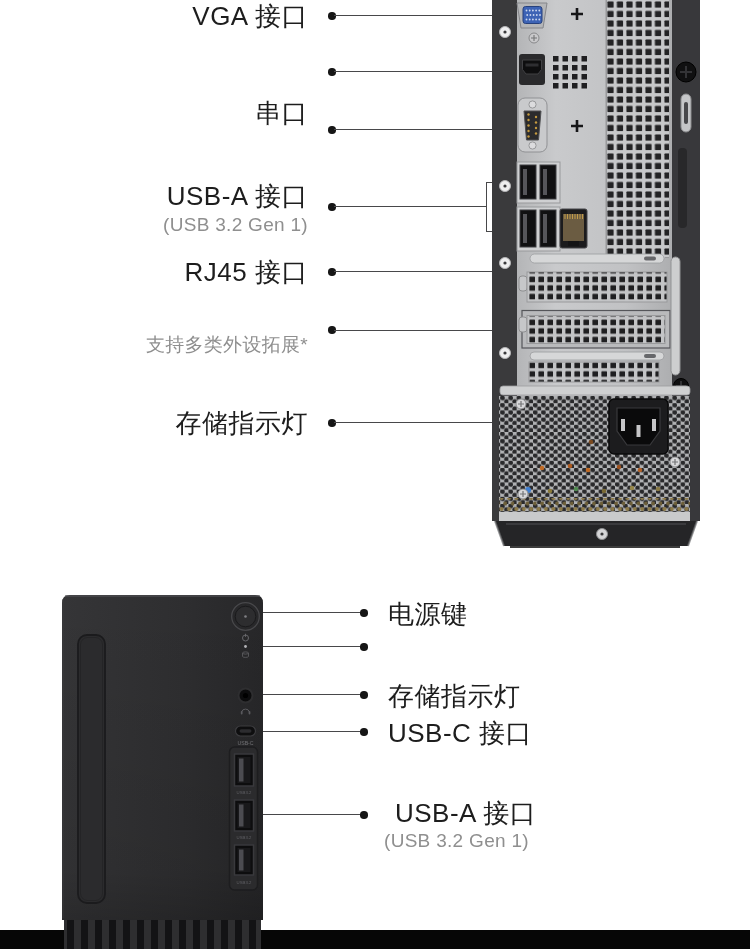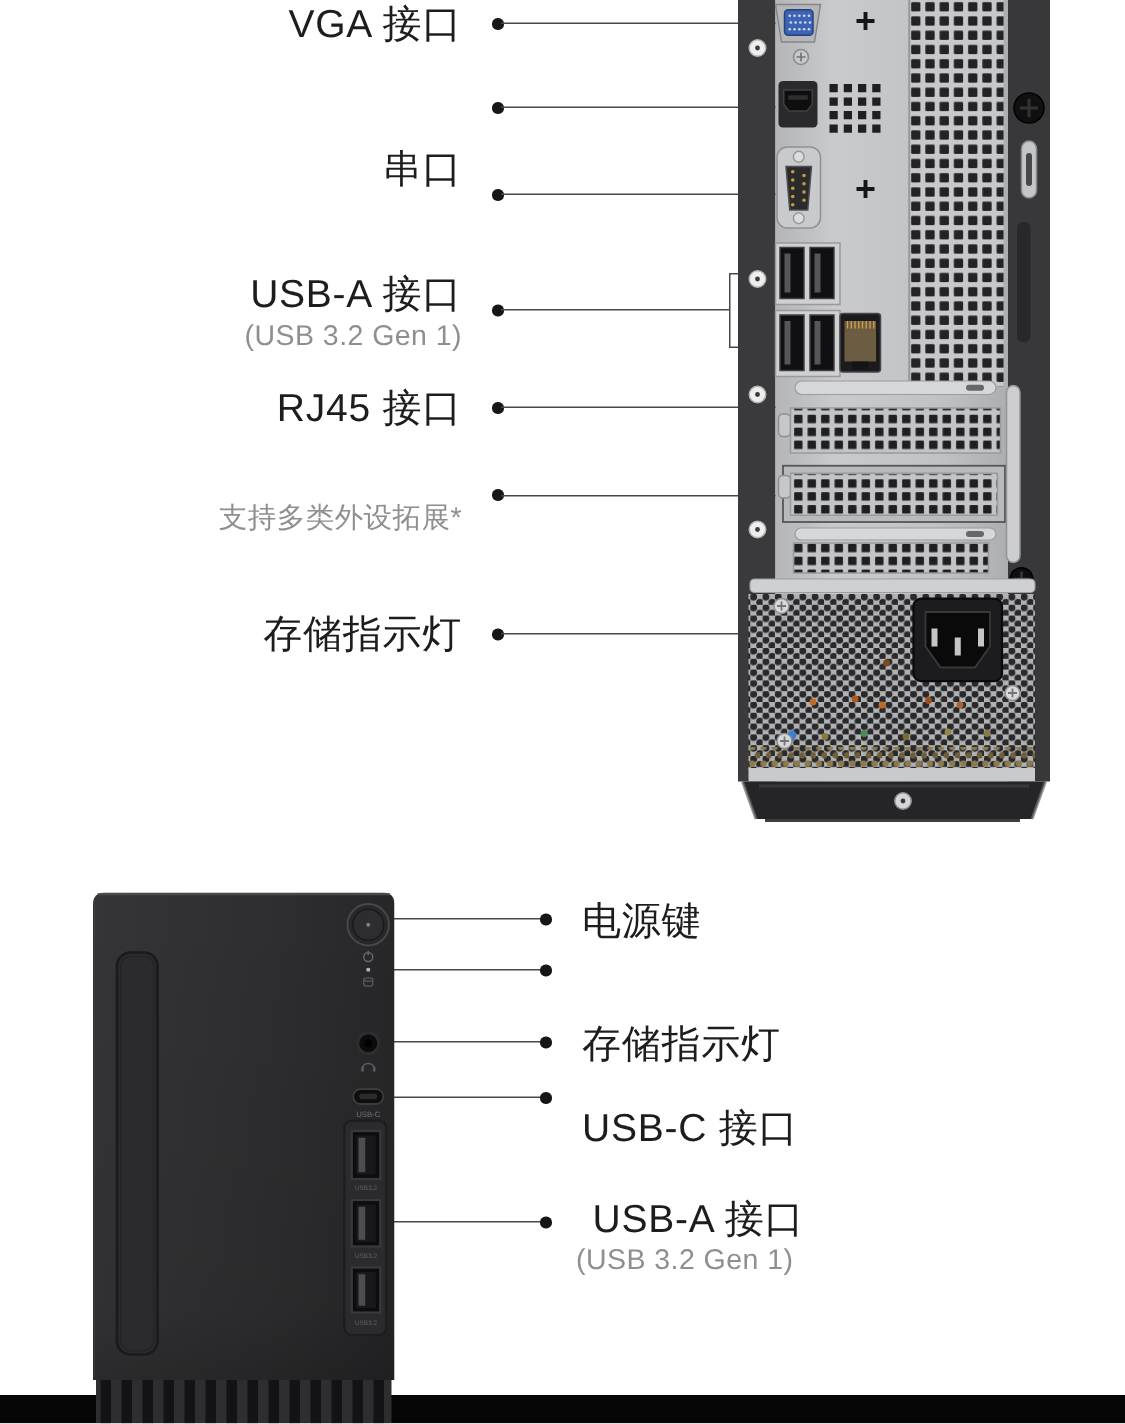--- a/index.html
+++ b/index.html
@@ -364,17 +364,17 @@
   <div class="dot" style="left:360px;top:643px"></div>
   <div class="ln" style="left:254px;top:694px;width:110px"></div>
   <div class="dot" style="left:360px;top:691px"></div>
   <div class="ln" style="left:256px;top:731px;width:108px"></div>
   <div class="dot" style="left:360px;top:728px"></div>
   <div class="ln" style="left:258px;top:814px;width:106px"></div>
   <div class="dot" style="left:360px;top:811px"></div>
 
   <div class="flbl" style="top:614px">电源键</div>
   <div class="flbl" style="top:696px">存储指示灯</div>
-  <div class="flbl" style="top:752px">USB-C 接口</div>
+  <div class="flbl" style="top:733px">USB-C 接口</div>
   <div class="flbl" style="top:813px;left:395px">USB-A 接口</div>
   <div class="flbl sub" style="top:841px;left:384px">(USB 3.2 Gen 1)</div>
 
 </div>
 
 </body></html>

